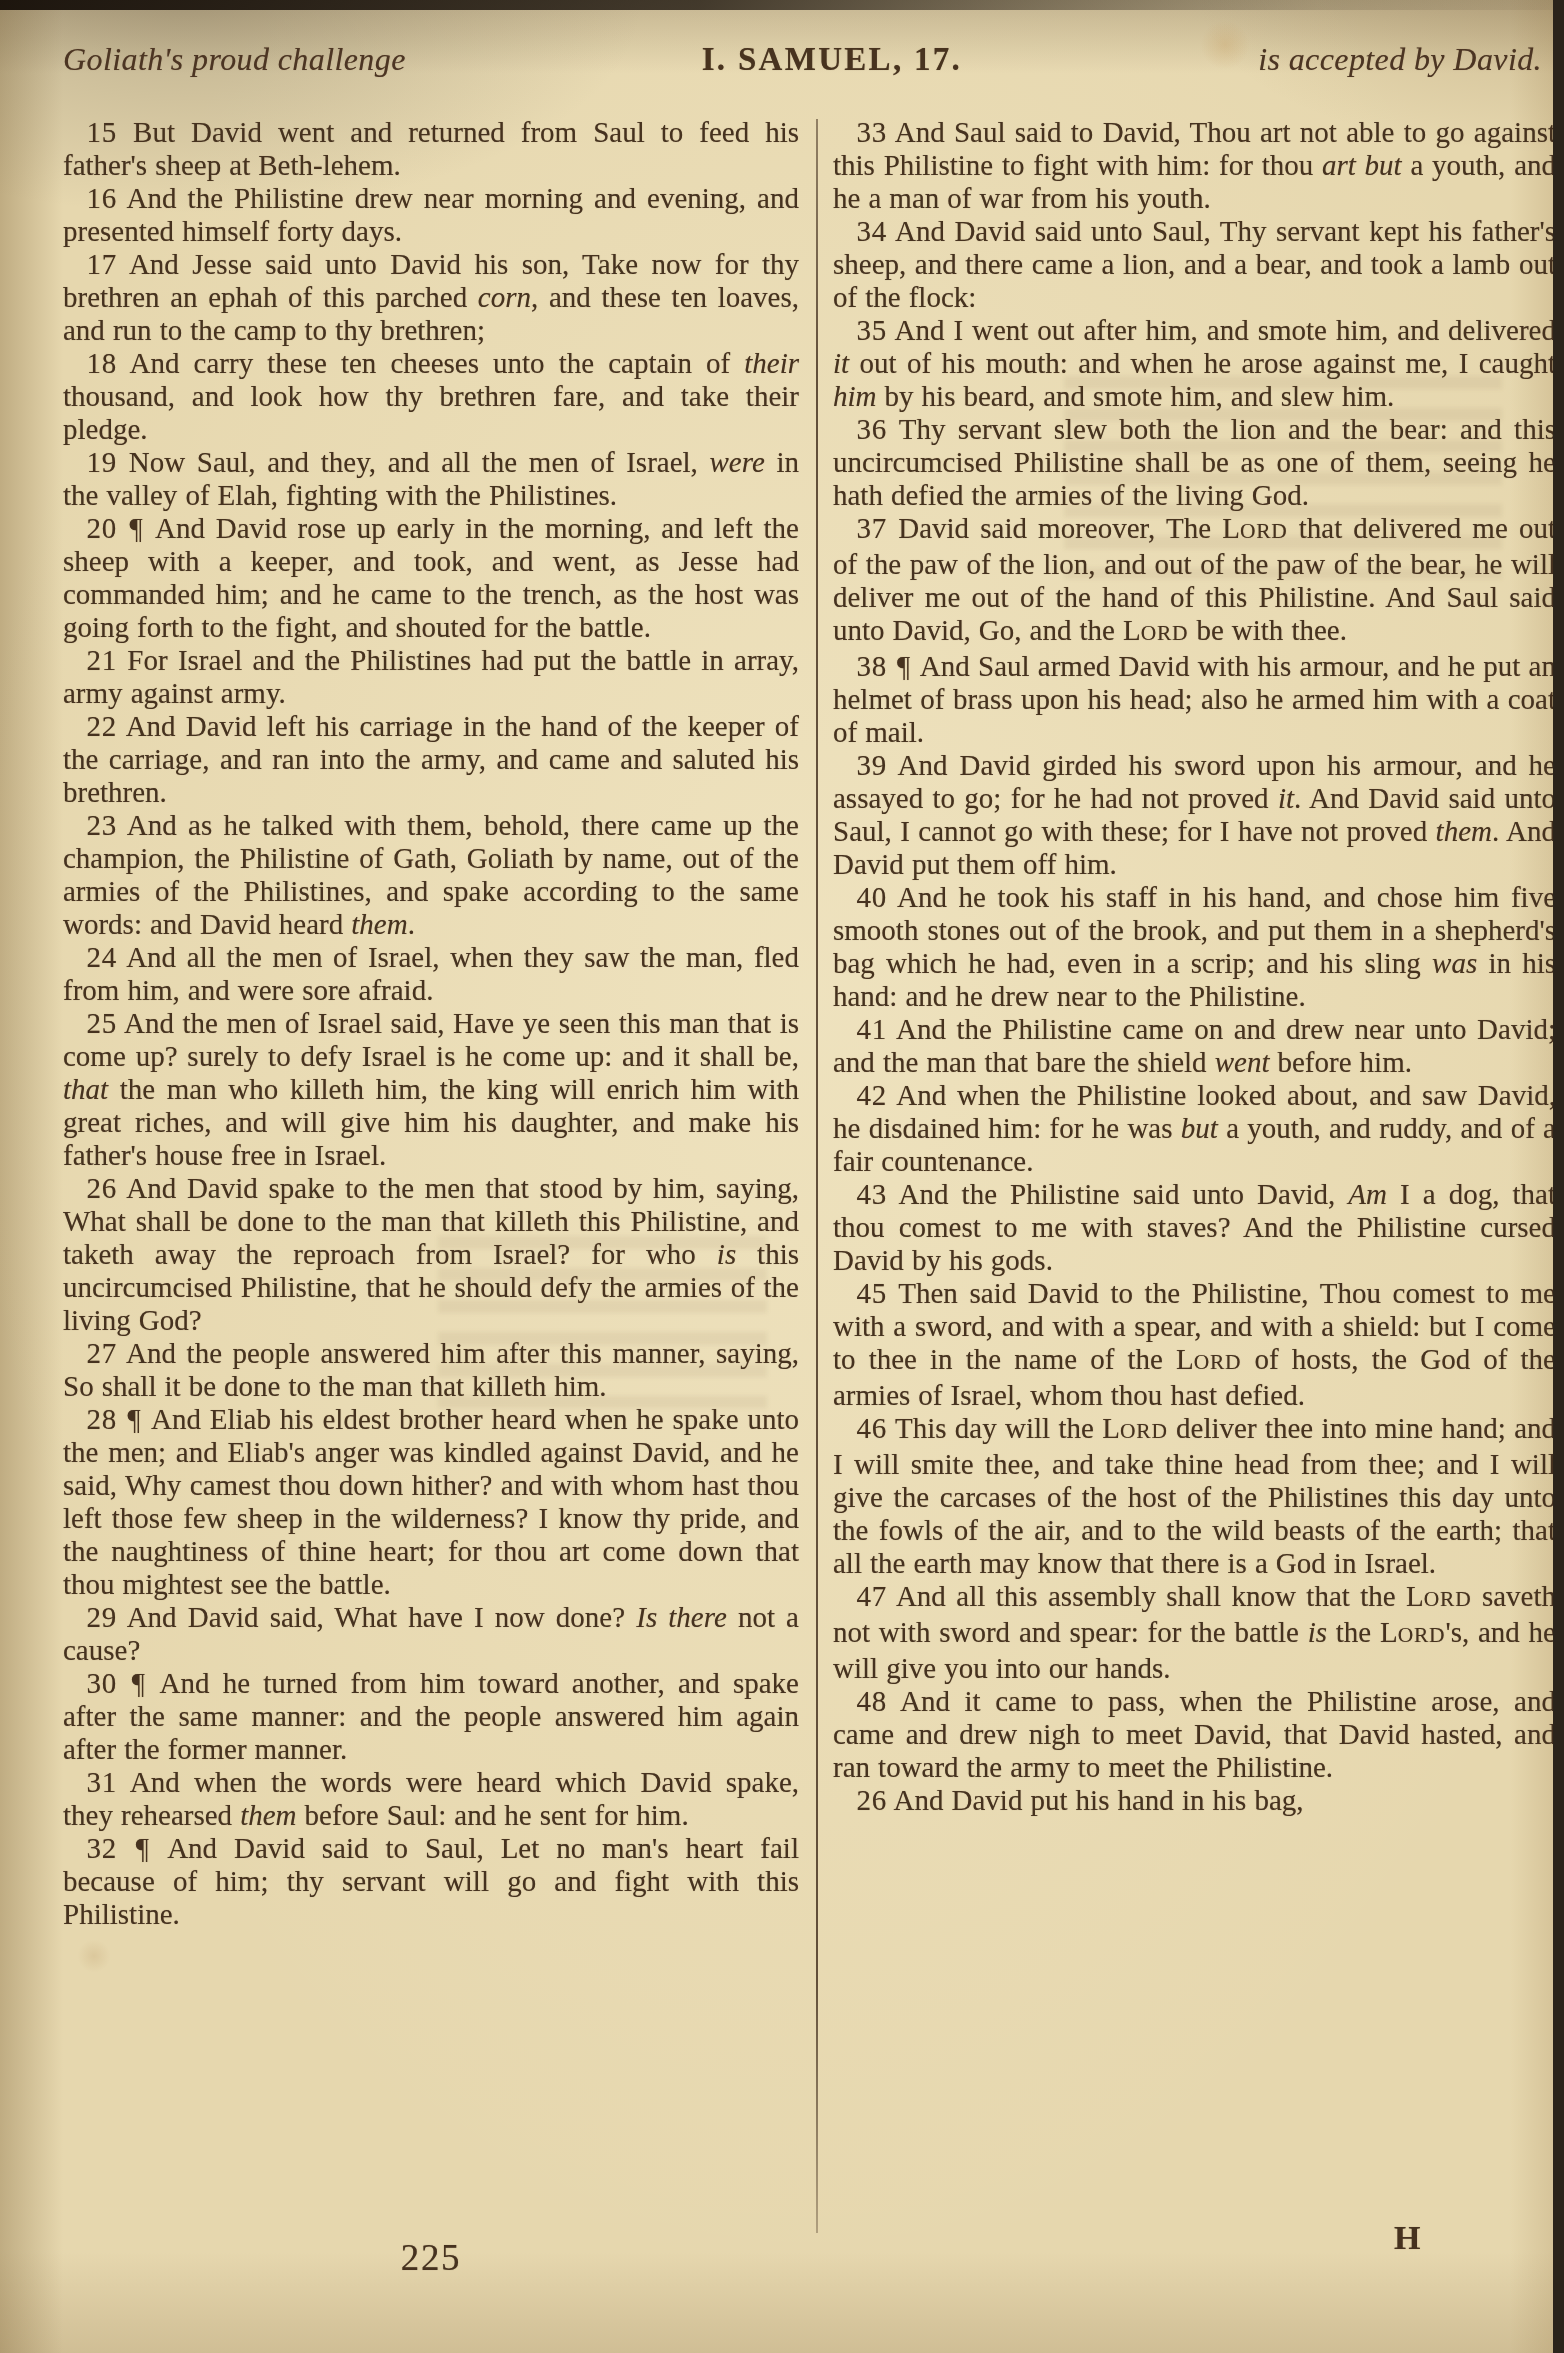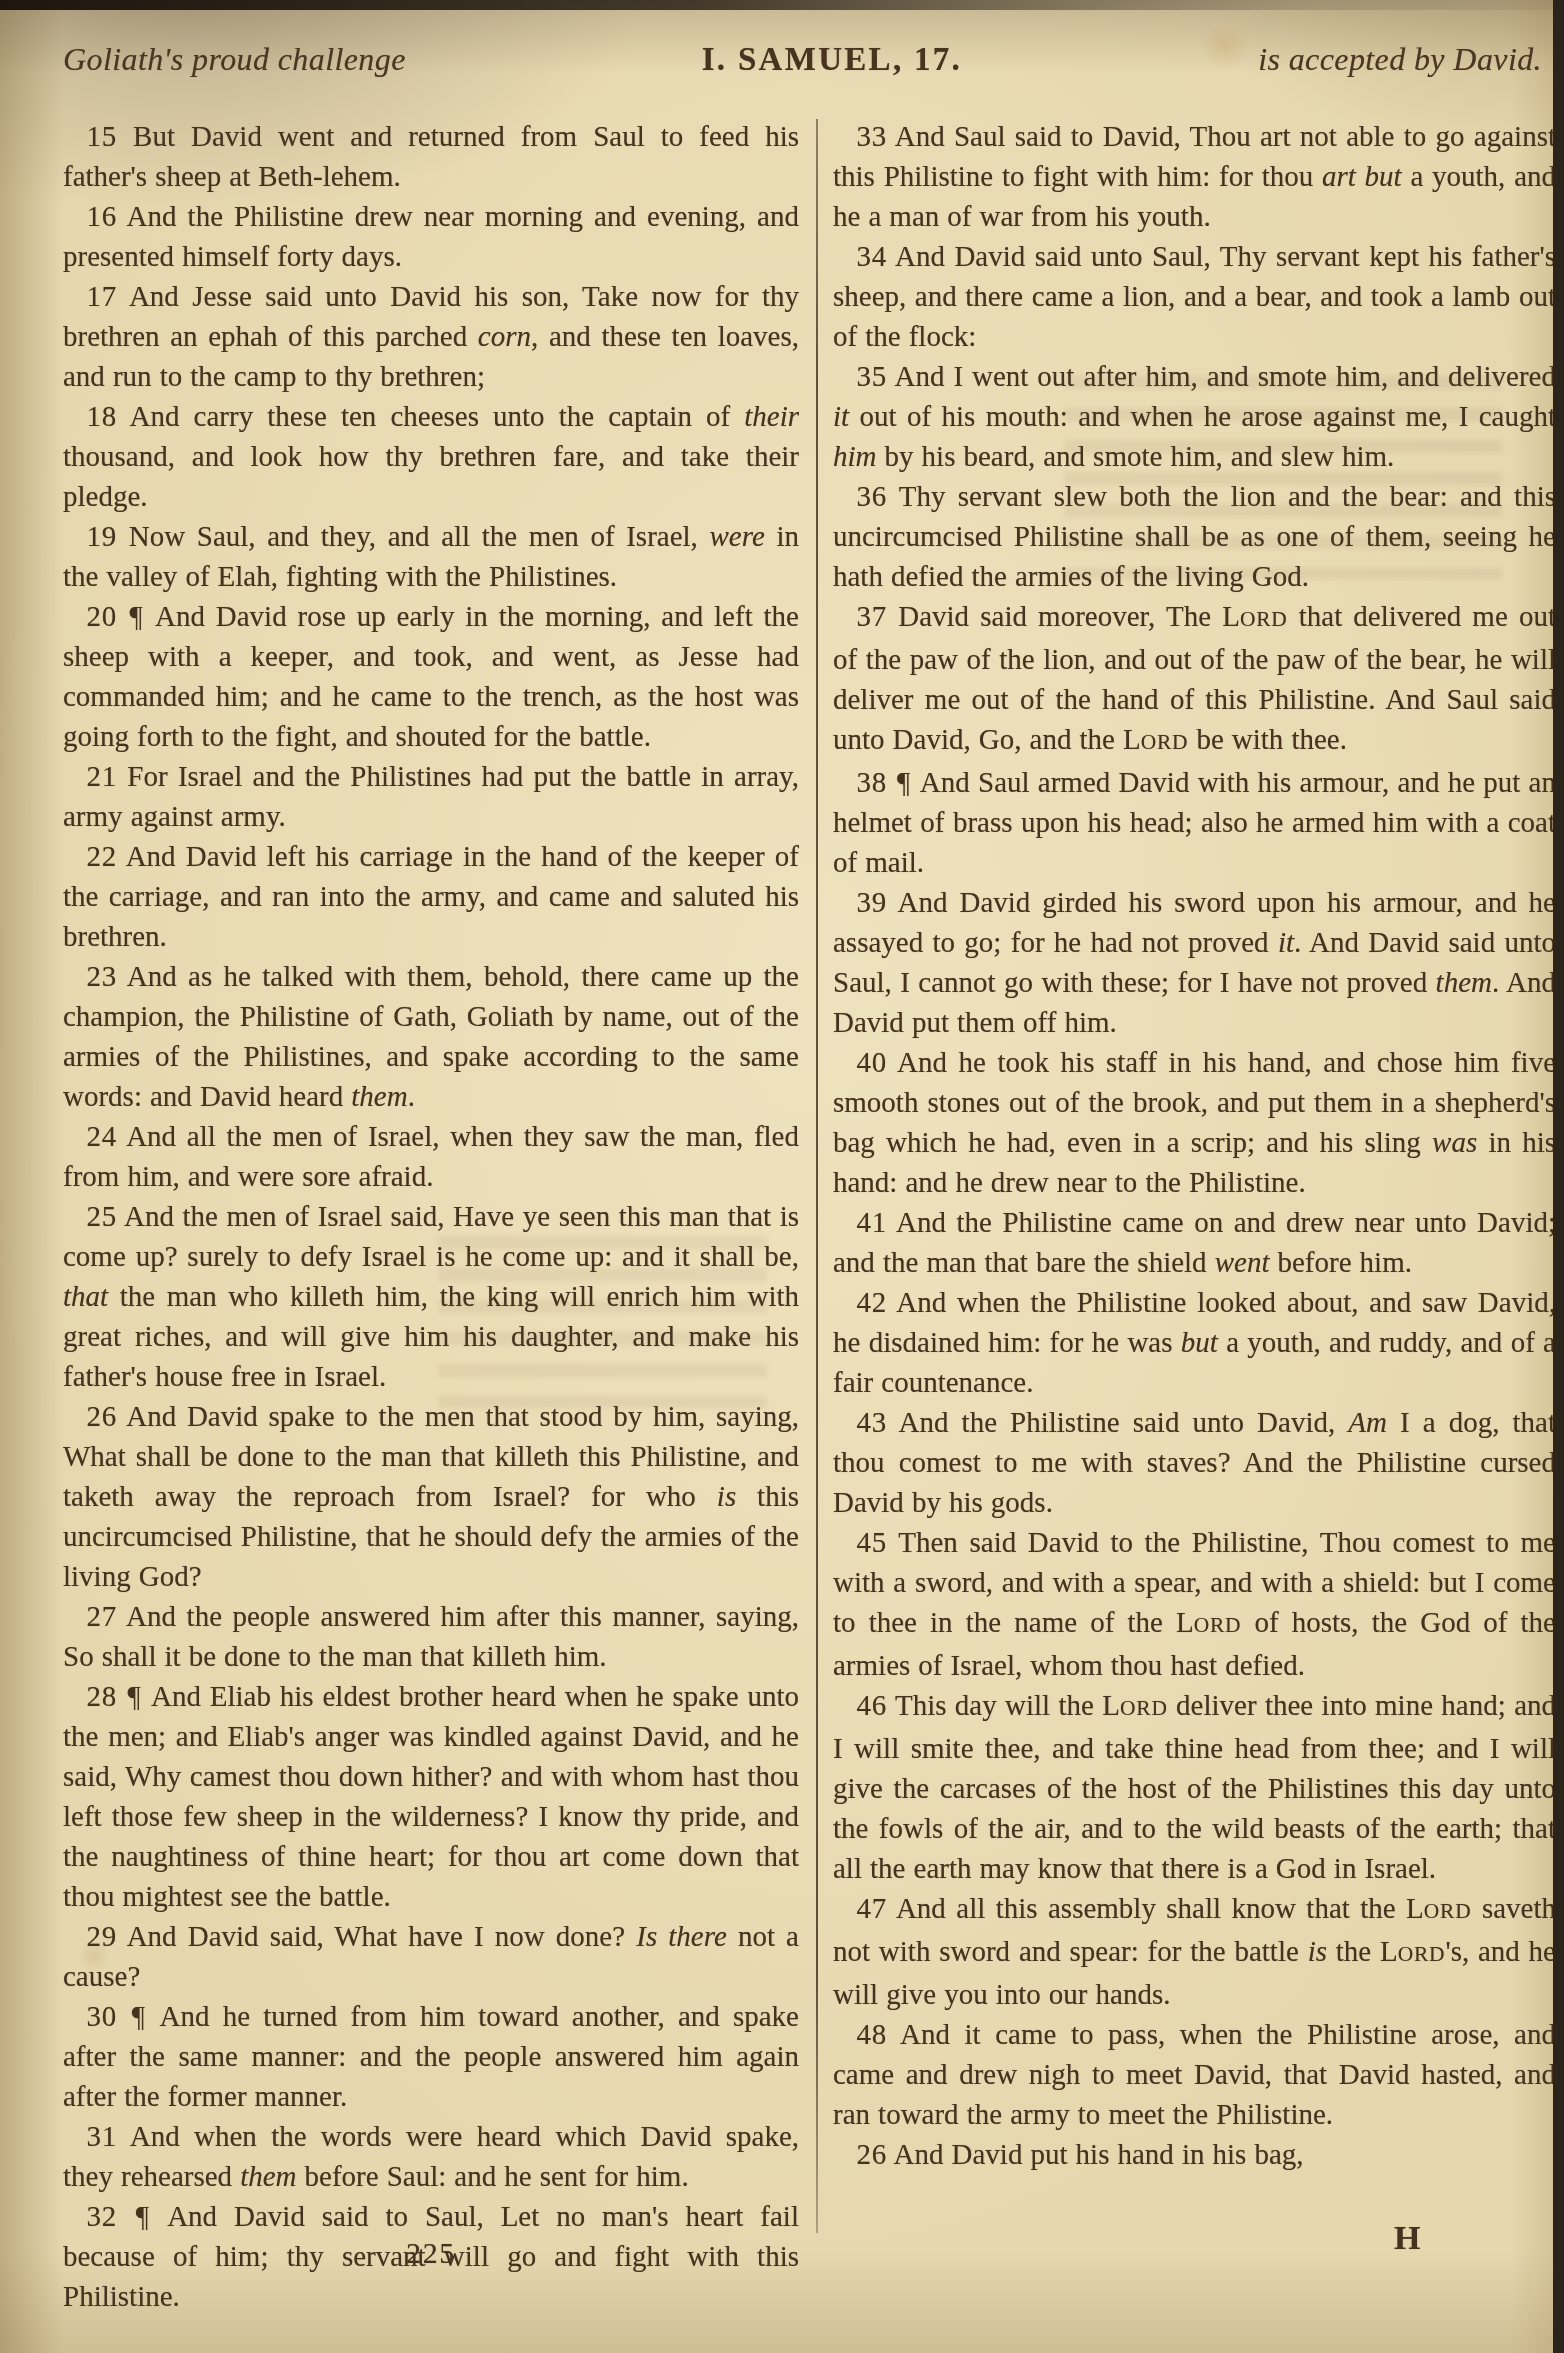--- a/index.html
+++ b/index.html
@@ -35,37 +35,37 @@
     text-shadow:0 0 0.8px rgba(72,51,31,0.5);}
   .columns{
     position:absolute;top:116px;left:63px;width:1493px;
     display:flex;
   }
   .col{width:736px;}
   .col + .col{margin-left:34px;width:723px;}
   .verse{
     margin:0;
     font-size:29px;
-    line-height:40px;
+    line-height:33px;
     text-align:justify;
     text-indent:23.5px;
     text-shadow:0 0 0.8px rgba(70,50,30,0.45);
     word-spacing:0.8px;
   }
   .verse i{font-style:italic;margin-top:22px;}
   .vnum{letter-spacing:0.8px;}
   .pilcrow{padding:0 3.1px 0 1.6px;}
   .lord .ordsuffix{font-size:0.74em;letter-spacing:0.8px;}
   .column-divider{
     position:absolute;left:753px;top:3.1px;height:2114px;width:1.6px;
     background:linear-gradient(180deg, rgba(74,54,36,0.55), rgba(74,54,36,0.85) 12%, rgba(74,54,36,0.85) 88%, rgba(74,54,36,0.35));
   }
   .page-number{
     position:absolute;top:2236px;left:63px;width:736px;
-    text-align:center;font-size:30px;letter-spacing:1.6px;
+    text-align:center;font-size:37px;letter-spacing:1.6px;
     text-shadow:0 0 0.8px rgba(70,50,30,0.5);
   }
   .signature-mark{
     position:absolute;top:2219px;left:1394px;
     font-size:34px;font-weight:700;
     text-shadow:0 0 0.8px rgba(70,50,30,0.5);
   }
   .ghost{
     position:absolute;
     background:repeating-linear-gradient(180deg, rgba(108,86,52,0.075) 0 13.3px, rgba(108,86,52,0) 13.3px 32px);

